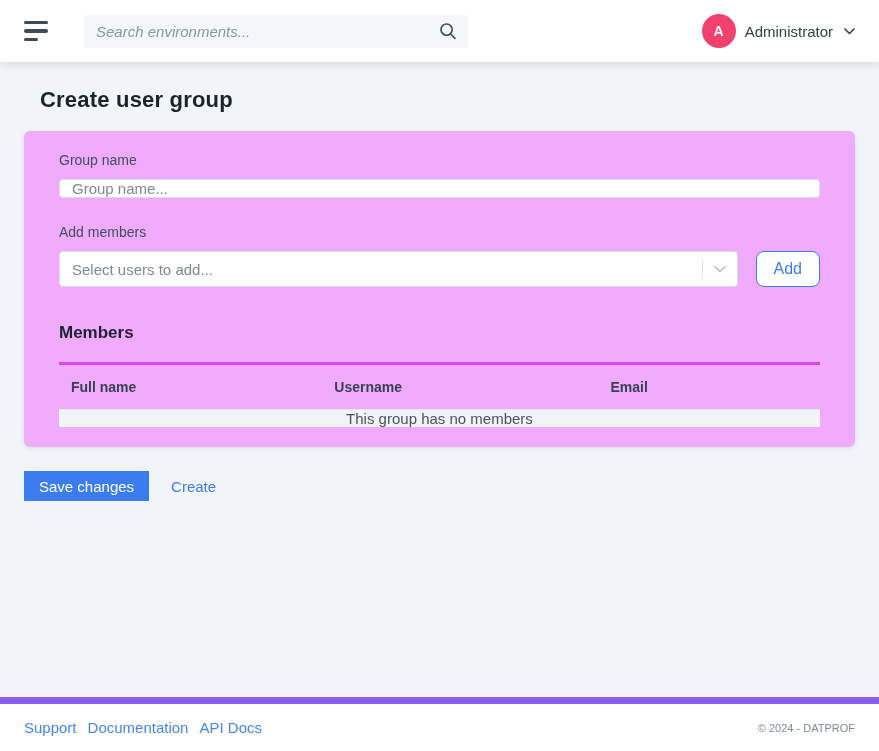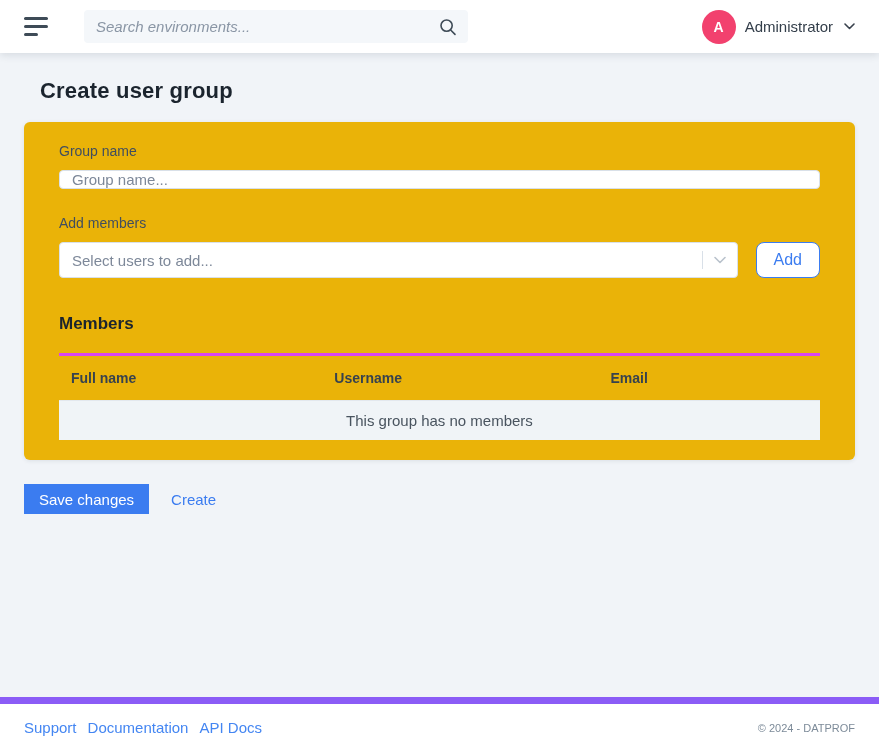--- a/index.html
+++ b/index.html
@@ -7,21 +7,21 @@
   body {
     font-family: "Liberation Sans", "DejaVu Sans", sans-serif;
     display: flex;
     flex-direction: column;
     background: #f1f4f8;
     overflow: hidden;
   }
 
   
   .header {
-    height: 53px;
+    height: 62px;
     background: #ffffff;
     display: flex;
     align-items: center;
     padding: 0 24px;
     box-shadow: 0 2px 8px rgba(45, 62, 80, 0.14);
     position: relative;
     z-index: 3;
     flex: 0 0 auto;
   }
   .menu-btn {
@@ -63,21 +63,21 @@
   .user-name { font-size: 15px; color: #333e4a; }
   .user-chevron { display: flex; align-items: center; margin-left: 2px; }
 
   
   .main { flex: 1 1 auto; padding: 25px 24px 0; background: #f1f4f8; overflow: hidden; }
   .page-title {
     font-size: 22px; font-weight: bold; color: #1b242e;
     margin: 0 0 18px 16px; letter-spacing: 0.2px;
   }
   .card {
-    background: #eab308;
+    background: #f0abfc;
     border-radius: 6px;
     box-shadow: 0 1px 4px rgba(30, 50, 70, 0.10);
     padding: 21px 35px 20px;
   }
   .field-label { display: block; font-size: 14px; color: #414e5f; margin-bottom: 11px; }
   .text-input {
     width: 100%; height: 19px;
     border: 1px solid #d9e0e8; border-radius: 4px;
     padding: 0 12px;
     font-family: inherit; font-size: 15px; color: #333e4a;
@@ -114,21 +114,21 @@
     text-align: left; font-size: 14px; font-weight: bold; color: #37424e;
     padding: 14px 12px;
   }
   .col-fullname { width: 34.6%; }
   .col-username { width: 36.3%; }
   .col-email    { width: 29.1%; }
   .empty-row td {
     background: #f0f4f7;
     text-align: center;
     font-size: 15px; color: #49545f;
-    padding: 11px 12px;
+    padding: 0 12px;
   }
 
   .actions-row { margin: 24px 0 0 0; display: flex; align-items: center; gap: 22px; }
   .save-btn {
     height: 30px; padding: 0 15px;
     background: #3b7cf0; border: none; border-radius: 0;
     color: #ffffff; font-family: inherit; font-size: 15px;
     cursor: pointer;
   }
   .cancel-link { color: #3b7cf0; font-size: 15px; text-decoration: none; cursor: pointer; }

